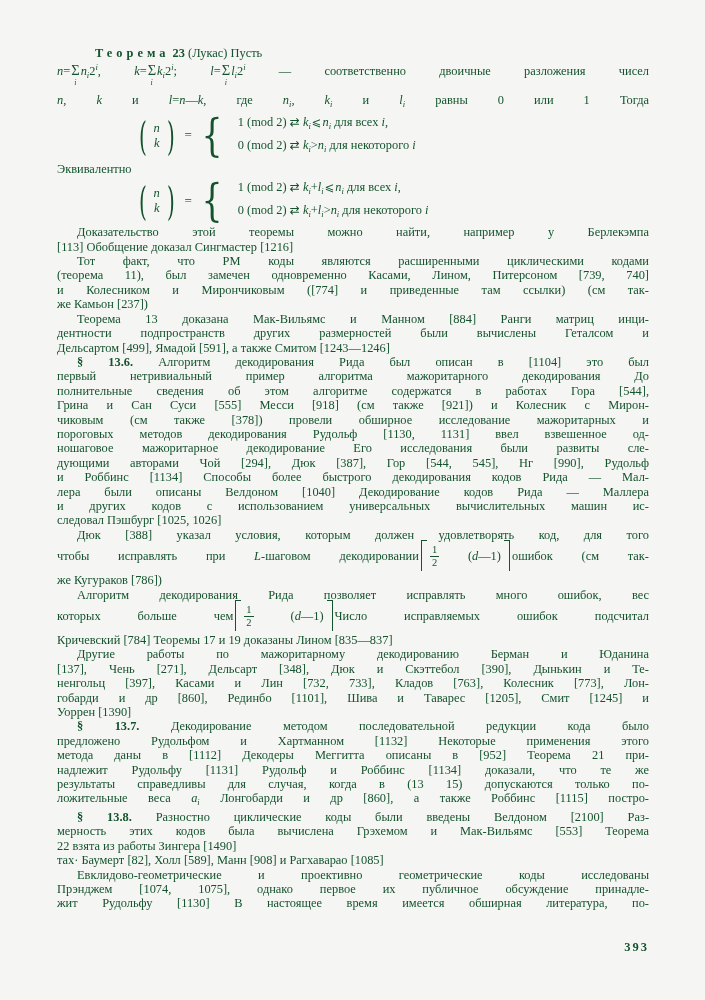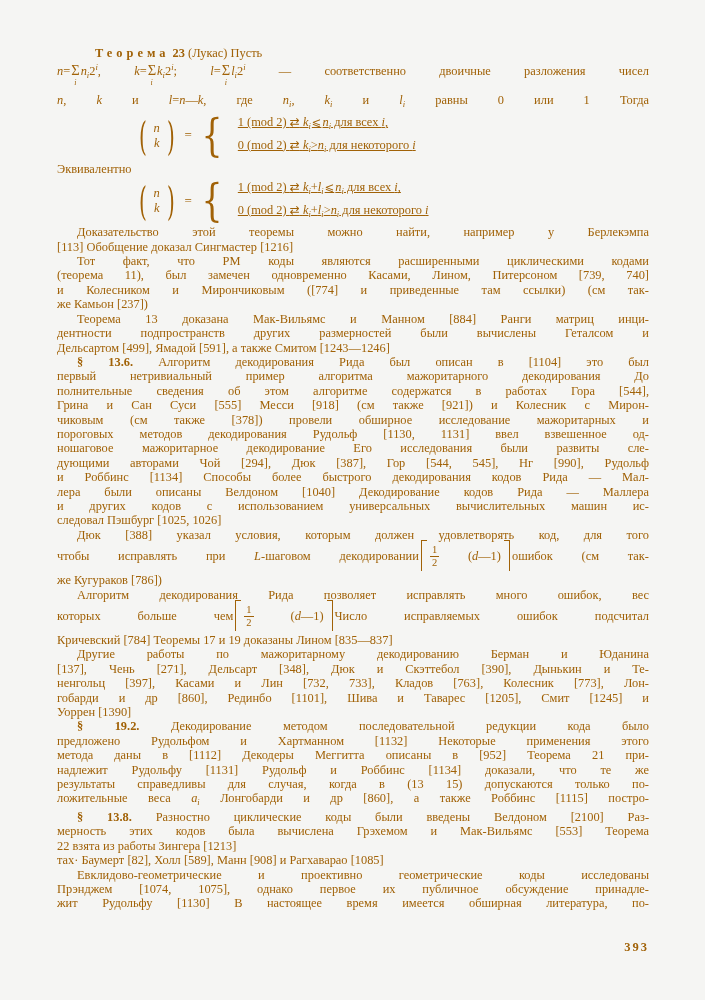--- a/index.html
+++ b/index.html
@@ -2,21 +2,21 @@
 <html><head>
 <meta charset="utf-8">
 <style>
   html,body{margin:0;padding:0;}
   body{background:#f3f3f1;}
   .page{
     position:relative;
     width:705px;height:1000px;
     background:#f5f5f3;
     overflow:hidden;
-    color:#a16207;
+    color:#14532d;
     font-family:"Liberation Serif","DejaVu Serif",serif;
   }
   #column{
     position:absolute;left:57px;top:46px;width:592px;
     font-size:12.4px;line-height:14.4px;
   }
   .line{min-height:14.4px;}
   .jst{text-align:justify;text-align-last:justify;}
   .ind{text-indent:20px;}
   .ind2{text-indent:38px;}
@@ -37,21 +37,21 @@
   .frac{display:inline-flex;flex-direction:column;align-items:center;vertical-align:middle;
         font-size:10.5px;line-height:1.15;position:relative;top:-1px;}
   .frac .num{border-bottom:1px solid currentColor;padding:0 2px;}
   .display{display:flex;align-items:center;margin:4px 0 4px 78px;}
   .binom{display:flex;align-items:center;}
   .paren{font-size:40px;line-height:38px;transform:scaleX(0.5);font-family:"DejaVu Serif",serif;}
   .nk{display:flex;flex-direction:column;align-items:center;font-style:italic;
       font-size:12.5px;line-height:15px;padding:0 3px;}
   .eq{font-size:13px;margin:0 6px;}
   .brace{font-size:44px;line-height:40px;transform:scaleX(0.75);font-family:"DejaVu Serif",serif;}
-  .cases{display:flex;flex-direction:column;gap:4px;padding-left:12px;font-size:12.4px;text-decoration:underline;}
+  .cases{display:flex;flex-direction:column;gap:4px;padding-left:12px;font-size:12.4px;}
   .caserow{white-space:nowrap;}
   .pagenum{
     position:absolute;left:57px;width:592px;top:940px;
     text-align:right;font-size:12.5px;letter-spacing:2px;font-weight:bold;
   }
 </style>
 </head>
 <body>
 
 <div class="page">
@@ -138,31 +138,31 @@
         <div class="line "><span>Кричевский [784] Теоремы 17 и 19 доказаны Лином [835—837]</span></div>
       </div>
       <div class="para">
         <div class="line ind jst"><span>Другие работы по мажоритарному декодированию Берман и Юданина</span></div>
         <div class="line jst"><span>[137], Чень [271], Дельсарт [348], Дюк и Скэттебол [390], Дынькин и Те-</span></div>
         <div class="line jst"><span>ненгольц [397], Касами и Лин [732, 733], Кладов [763], Колесник [773], Лон-</span></div>
         <div class="line jst"><span>гобарди и др [860], Рединбо [1101], Шива и Таварес [1205], Смит [1245] и</span></div>
         <div class="line "><span>Уоррен [1390]</span></div>
       </div>
       <div class="para">
-        <div class="line ind jst"><span class="bd">§ 19.2.</span><span> Декодирование методом последовательной редукции кода было</span></div>
+        <div class="line ind jst"><span class="bd">§ 13.7.</span><span> Декодирование методом последовательной редукции кода было</span></div>
         <div class="line jst"><span>предложено Рудольфом и Хартманном [1132] Некоторые применения этого</span></div>
         <div class="line jst"><span>метода даны в [1112] Декодеры Меггитта описаны в [952] Теорема 21 при-</span></div>
         <div class="line jst"><span>надлежит Рудольфу [1131] Рудольф и Роббинс [1134] доказали, что те же</span></div>
         <div class="line jst"><span>результаты справедливы для случая, когда в (13 15) допускаются только по-</span></div>
         <div class="line jst"><span>ложительные веса </span><span class="it">a</span><span class="sb">i</span><span> Лонгобарди и др [860], а также Роббинс [1115] постро-</span></div>
       </div>
       <div class="para">
         <div class="line ind jst"><span class="bd">§ 13.8.</span><span> Разностно циклические коды были введены Велдоном [2100] Раз-</span></div>
         <div class="line jst"><span>мерность этих кодов была вычислена Грэхемом и Мак-Вильямс [553] Теорема</span></div>
-        <div class="line "><span>22 взята из работы Зингера [1213]</span></div>
+        <div class="line "><span>22 взята из работы Зингера [1490]</span></div>
       </div>
       <div class="para">
         <div class="line "><span>тах· Баумерт [82], Холл [589], Манн [908] и Рагхаварао [1085]</span></div>
       </div>
       <div class="para">
         <div class="line ind jst"><span>Евклидово-геометрические и проективно геометрические коды исследованы</span></div>
         <div class="line jst"><span>Прэнджем [1074, 1075], однако первое их публичное обсуждение принадле-</span></div>
         <div class="line jst"><span>жит Рудольфу [1130] В настоящее время имеется обширная литература, по-</span></div>
       </div>
     </main>

